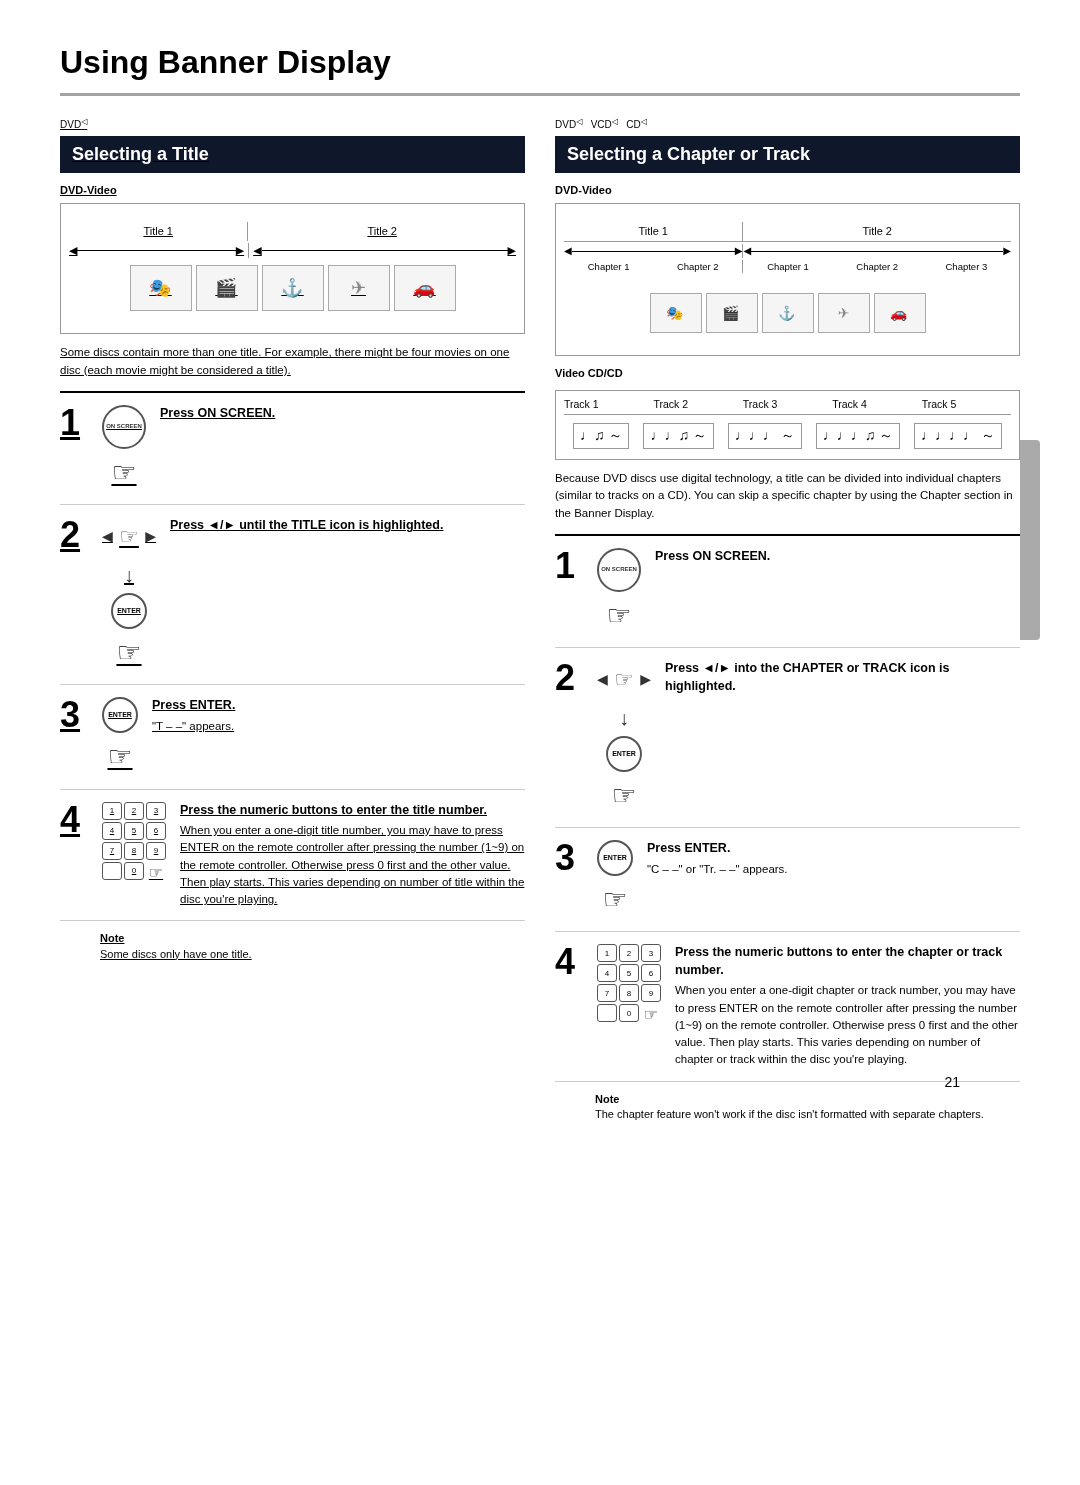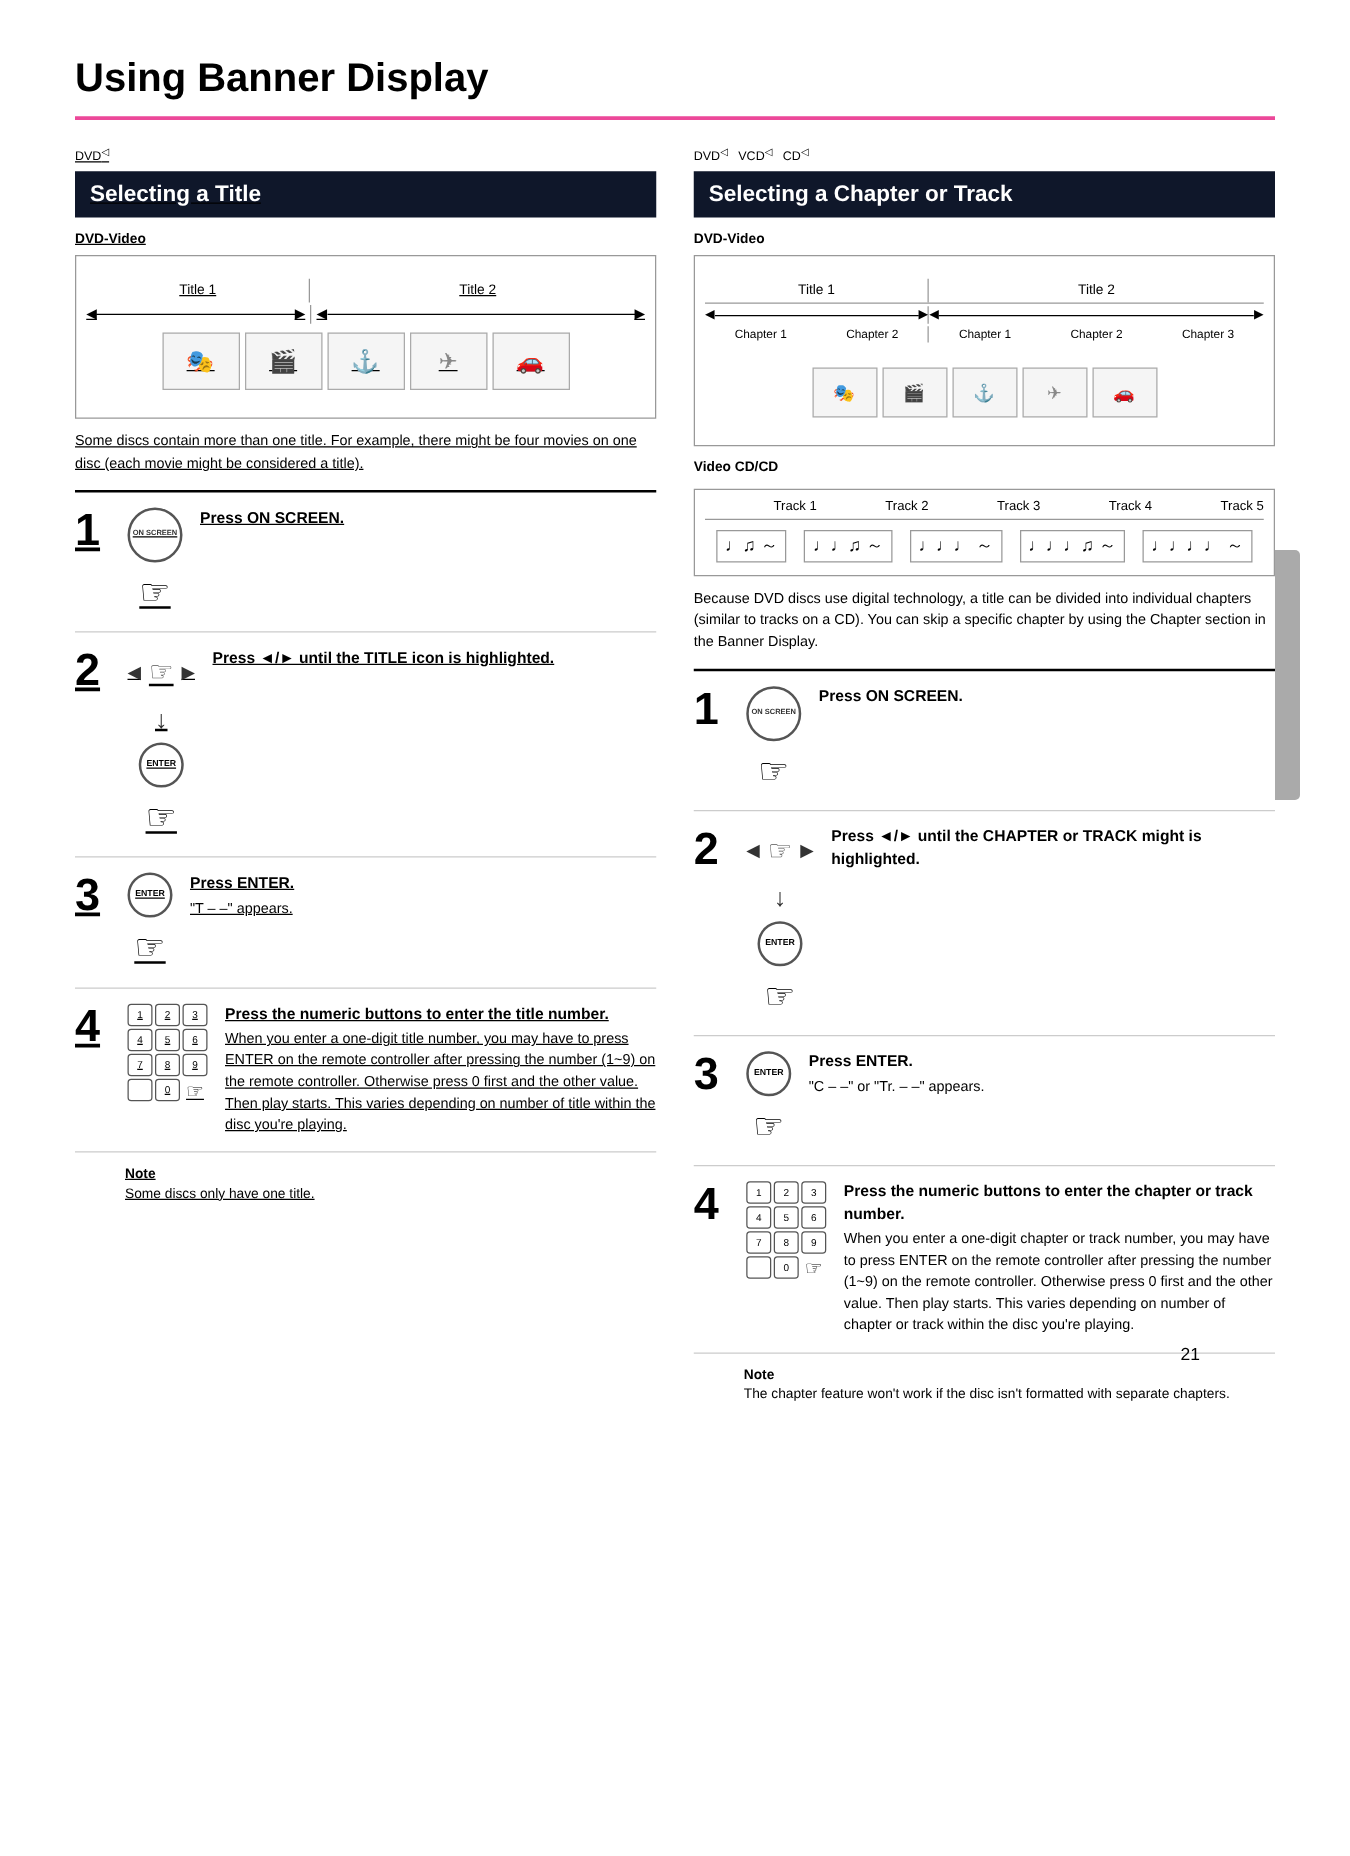--- a/index.html
+++ b/index.html
@@ -10,21 +10,21 @@
       width: 1080px;
       min-height: 1485px;
       padding: 40px 60px 60px 60px;
       font-size: 13px;
       line-height: 1.4;
     }
 
     .page-title {
       font-size: 32px;
       font-weight: bold;
-      border-bottom: 3px solid #ec4899;
+      border-bottom: 3px solid #a3a3a3;
       padding-bottom: 8px;
       margin-bottom: 20px;
     }
 
     .two-col {
       display: flex;
       gap: 30px;
     }
 
     .col-left {
@@ -235,21 +235,21 @@
     .track-labels-row {
       display: flex;
       font-size: 10.5px;
       margin-bottom: 4px;
       border-bottom: 1px solid #999;
       padding-bottom: 3px;
     }
 
     .track-label {
       flex: 1;
-      text-align: right;
+      text-align: left;
     }
 
     .music-notes-row {
       display: flex;
       align-items: center;
       justify-content: space-around;
       padding: 4px 2px;
       font-size: 20px;
     }
 
@@ -628,21 +628,21 @@
             <div class="d-pad">
               <span class="d-pad-arrow">◀</span>
               <span style="font-size:22px; color:#555;">☞</span>
               <span class="d-pad-arrow">▶</span>
             </div>
             <div class="arrow-down">↓</div>
             <div class="enter-btn">ENTER</div>
             <div class="hand-icon">☞</div>
           </div>
           <div class="step-content">
-            <span class="bold">Press ◄/► until the CHAPTER or TRACK might is highlighted.</span>
+            <span class="bold">Press ◄/► into the CHAPTER or TRACK icon is highlighted.</span>
           </div>
         </div>
 
         <div class="step-row">
           <div class="step-number">3</div>
           <div class="step-icon-col">
             <div class="enter-btn">ENTER</div>
             <div class="hand-icon">☞</div>
           </div>
           <div class="step-content">

